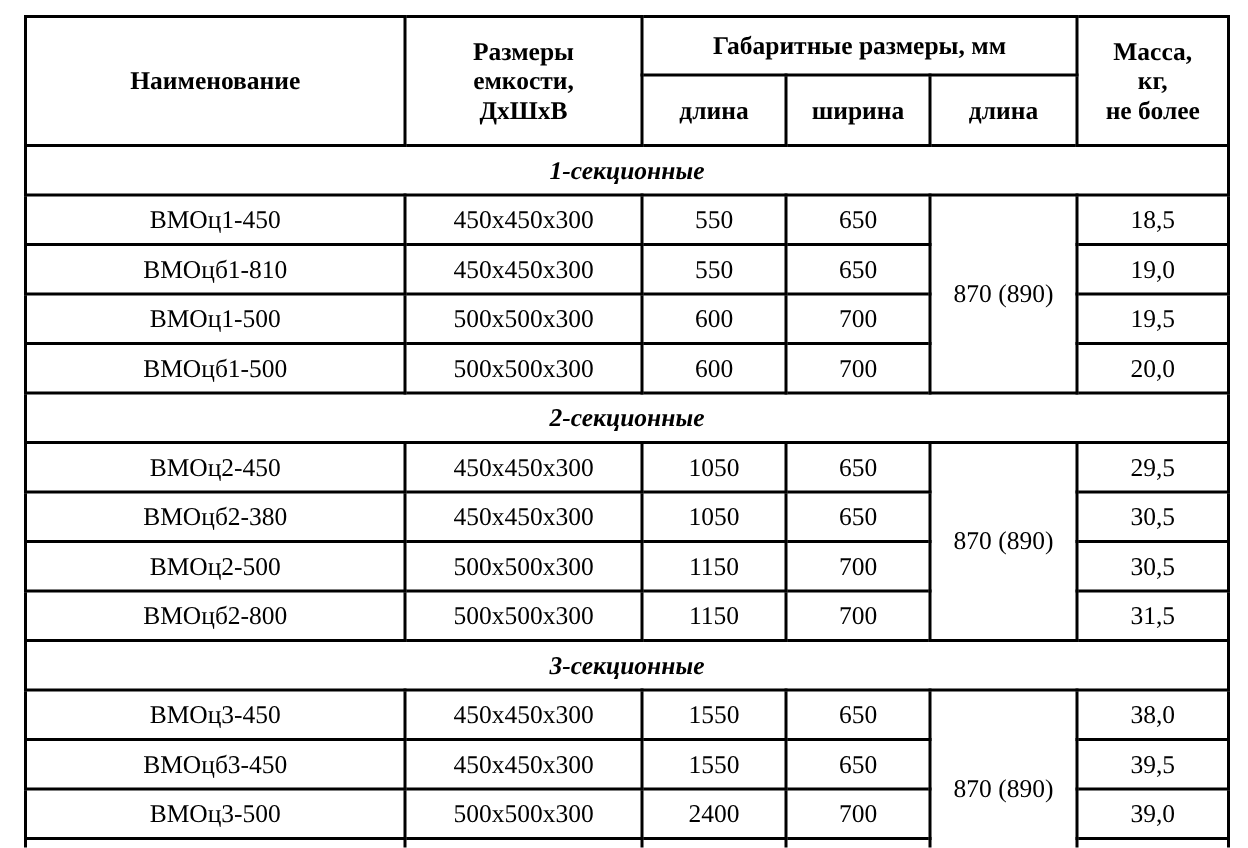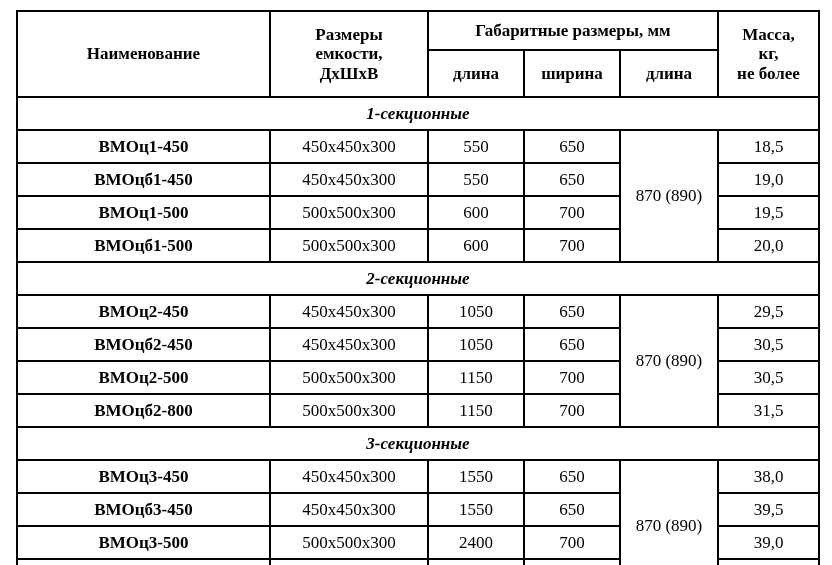--- a/index.html
+++ b/index.html
@@ -40,21 +40,20 @@
   th.multiline { white-space: pre-line; }
   td.section-title {
     height: 31px;
     font-weight: bold;
     font-style: italic;
   }
   tr.data-row td { height: 31px; }
   td.name-cell {
     text-align: left;
     padding-left: 8px;
-    font-weight: bold;
   }
   th { font-weight: bold; margin-top: 20px; }
 </style>
 </head>
 <body>
 
 <div class="page">
   <table class="spec">
     <colgroup>
       <col style="width:253px">
@@ -88,21 +87,21 @@
       </tr>
       <tr class="data-row">
         <td class="name-cell">ВМОц1-450</td>
         <td>450x450x300</td>
         <td>550</td>
         <td>650</td>
         <td rowspan="4">870 (890)</td>
         <td>18,5</td>
       </tr>
       <tr class="data-row">
-        <td class="name-cell">ВМОцб1-450</td>
+        <td class="name-cell">ВМОцб1-810</td>
         <td>450x450x300</td>
         <td>550</td>
         <td>650</td>
         <td>19,0</td>
       </tr>
       <tr class="data-row">
         <td class="name-cell">ВМОц1-500</td>
         <td>500x500x300</td>
         <td>600</td>
         <td>700</td>
@@ -121,21 +120,21 @@
       </tr>
       <tr class="data-row">
         <td class="name-cell">ВМОц2-450</td>
         <td>450x450x300</td>
         <td>1050</td>
         <td>650</td>
         <td rowspan="4">870 (890)</td>
         <td>29,5</td>
       </tr>
       <tr class="data-row">
-        <td class="name-cell">ВМОцб2-450</td>
+        <td class="name-cell">ВМОцб2-380</td>
         <td>450x450x300</td>
         <td>1050</td>
         <td>650</td>
         <td>30,5</td>
       </tr>
       <tr class="data-row">
         <td class="name-cell">ВМОц2-500</td>
         <td>500x500x300</td>
         <td>1150</td>
         <td>700</td>

